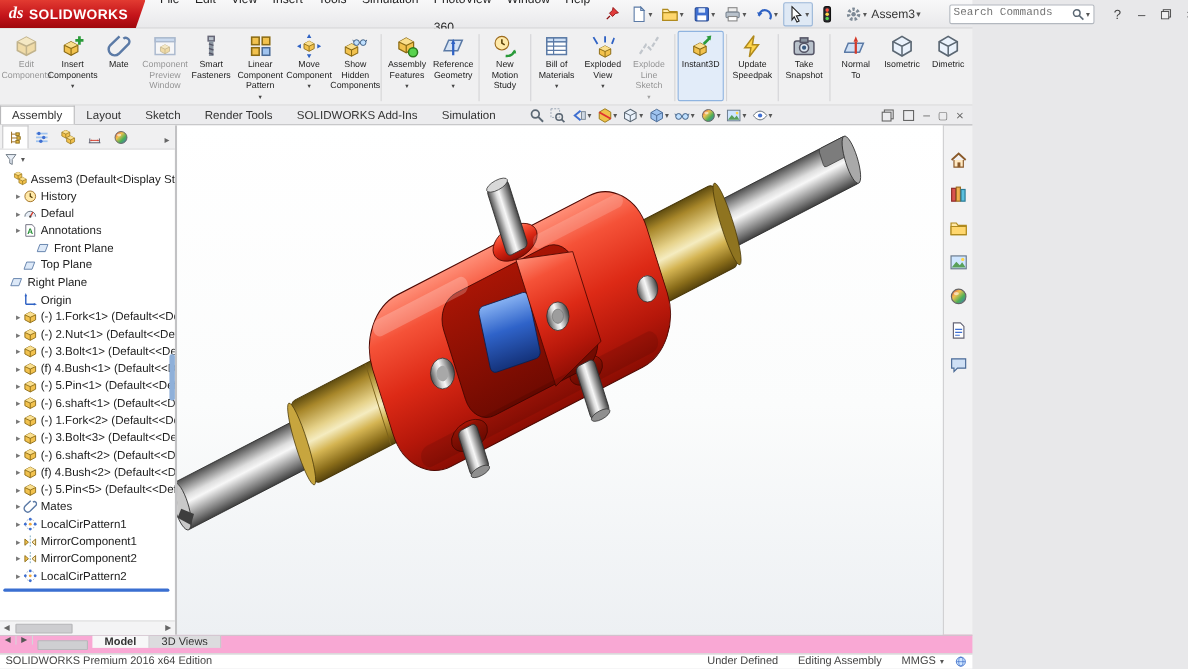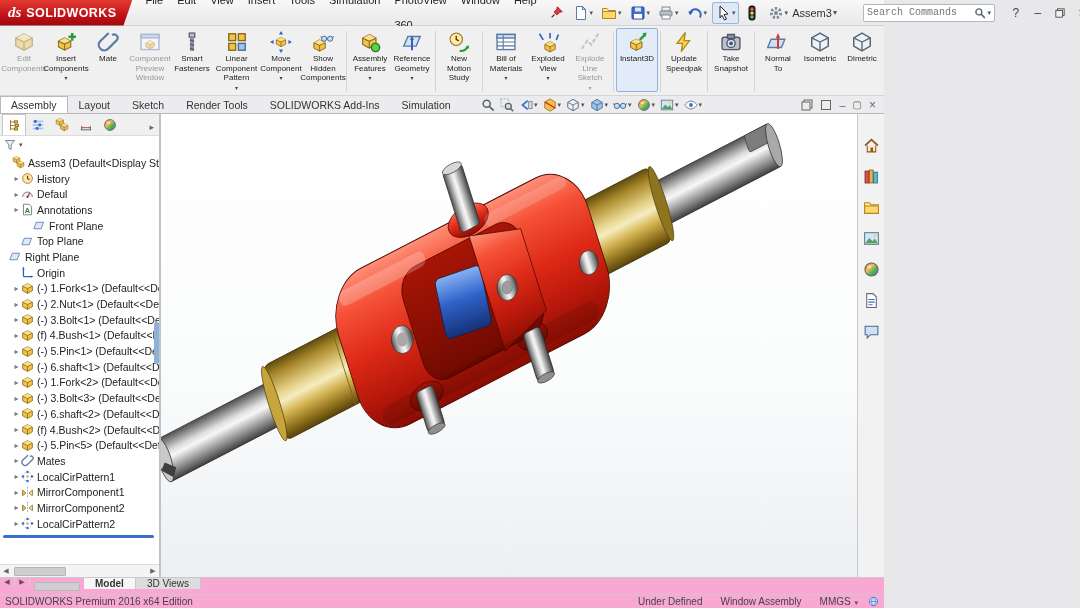--- a/index.html
+++ b/index.html
@@ -68,21 +68,21 @@
   #model{position:absolute;inset:0;width:100%;height:100%}
   #taskpane{width:27px;background:#f2f2f3;border-left:1px solid #c9c9cb;display:flex;flex-direction:column;align-items:center;padding-top:20px;gap:9px;flex:none}
   .tpbtn{width:23px;height:22px;display:flex;align-items:center;justify-content:center;border-radius:2px}
   .tpbtn .ic{width:17px;height:17px}
   
   #docbar{height:17px;background:#f9a8d4;border-top:1px solid #c9c9cb;display:flex;align-items:flex-start;flex:none}
   .nbtn{width:15px;display:flex;align-items:center;justify-content:center;font-size:7px;color:#555;border-right:1px solid #d5d5d7}
   #dscroll{width:46px;height:9px;background:#cfcfd2;border:1px solid #b8b8bb;align-self:center;margin:0 4px;border-radius:1px}
   .dtab{padding:0 11px;display:flex;align-items:center;font-size:10px;color:#333;border-right:1px solid #c9c9cb;background:#dcdcde}
   .dtab.on{background:#f7f7f8;font-weight:bold}
-  #statusbar{height:14px;background:#f9a8d4;border-top:1px solid #c9c9cb;display:flex;align-items:center;font-size:10px;color:#444;padding:0 5px;flex:none}
+  #statusbar{height:14px;background:#ffffff;border-top:1px solid #c9c9cb;display:flex;align-items:center;font-size:10px;color:#444;padding:0 5px;flex:none}
   #sb-left{flex:1}
   .sb-item{margin-left:18px}
   #sb-globe{width:11px;height:11px;margin-left:10px}
 </style>
 </head>
 <body>
 
 <svg style="position:absolute;width:0;height:0;overflow:hidden" aria-hidden="true">
 <defs>
   <linearGradient id="ballGrad" x1="0" y1="0" x2="1" y2="1">
@@ -1034,19 +1034,19 @@
     <div id="dscroll"></div>
     <div id="doctabs" style="display:flex">
         <span class="dtab on">Model</span>
         <span class="dtab">3D Views</span>
       </div>
   </div>
 
   <div id="statusbar">
     <span id="sb-left">SOLIDWORKS Premium 2016 x64 Edition</span>
     <span class="sb-item">Under Defined</span>
-    <span class="sb-item">Window Assembly</span>
+    <span class="sb-item">Editing Assembly</span>
     <span class="sb-item"><span>MMGS</span> <span class="dd">▾</span></span>
     <svg id="sb-globe" viewBox="0 0 16 16">
         <use href="#sym-globe"></use>
       </svg>
   </div>
 </div>
 
 </body></html>

